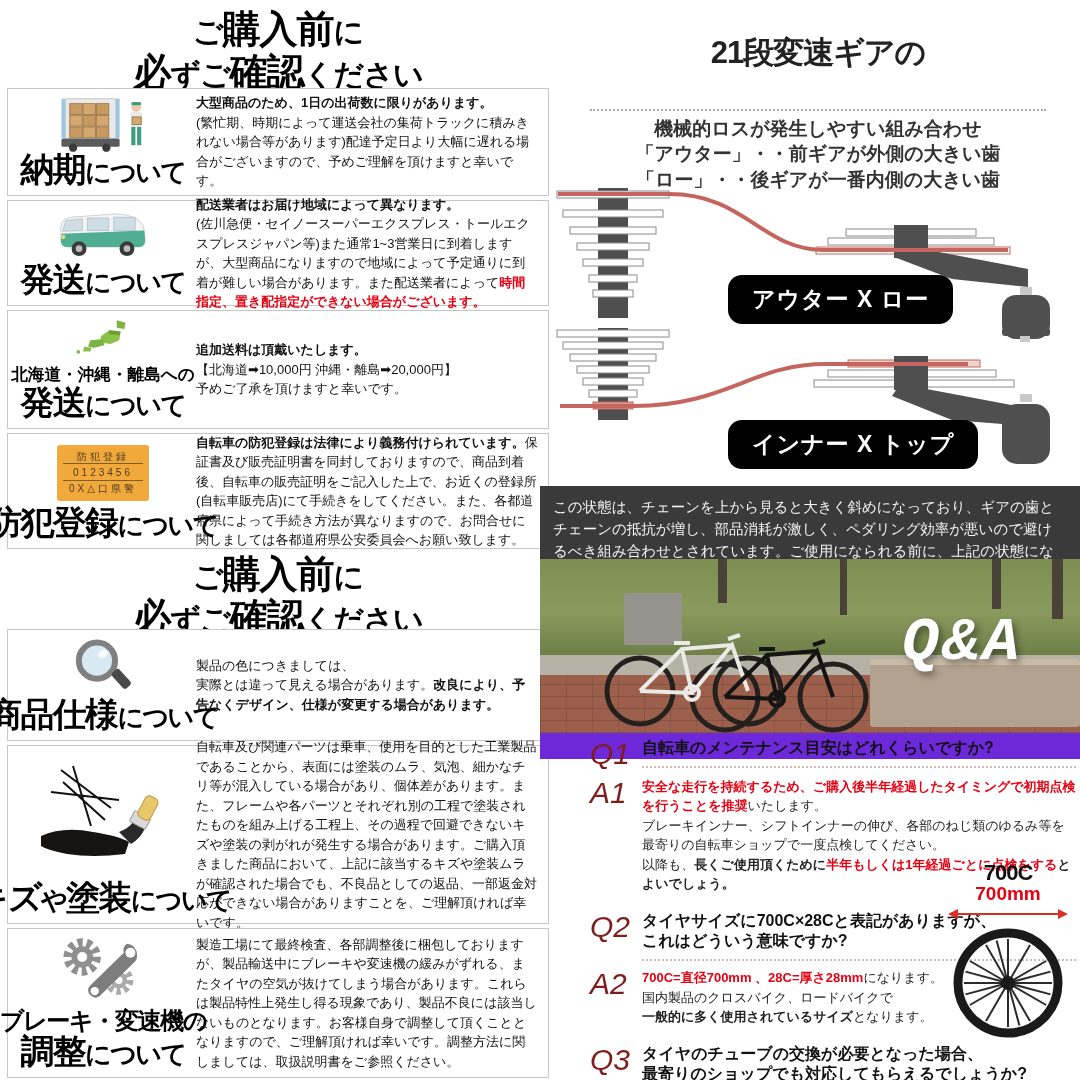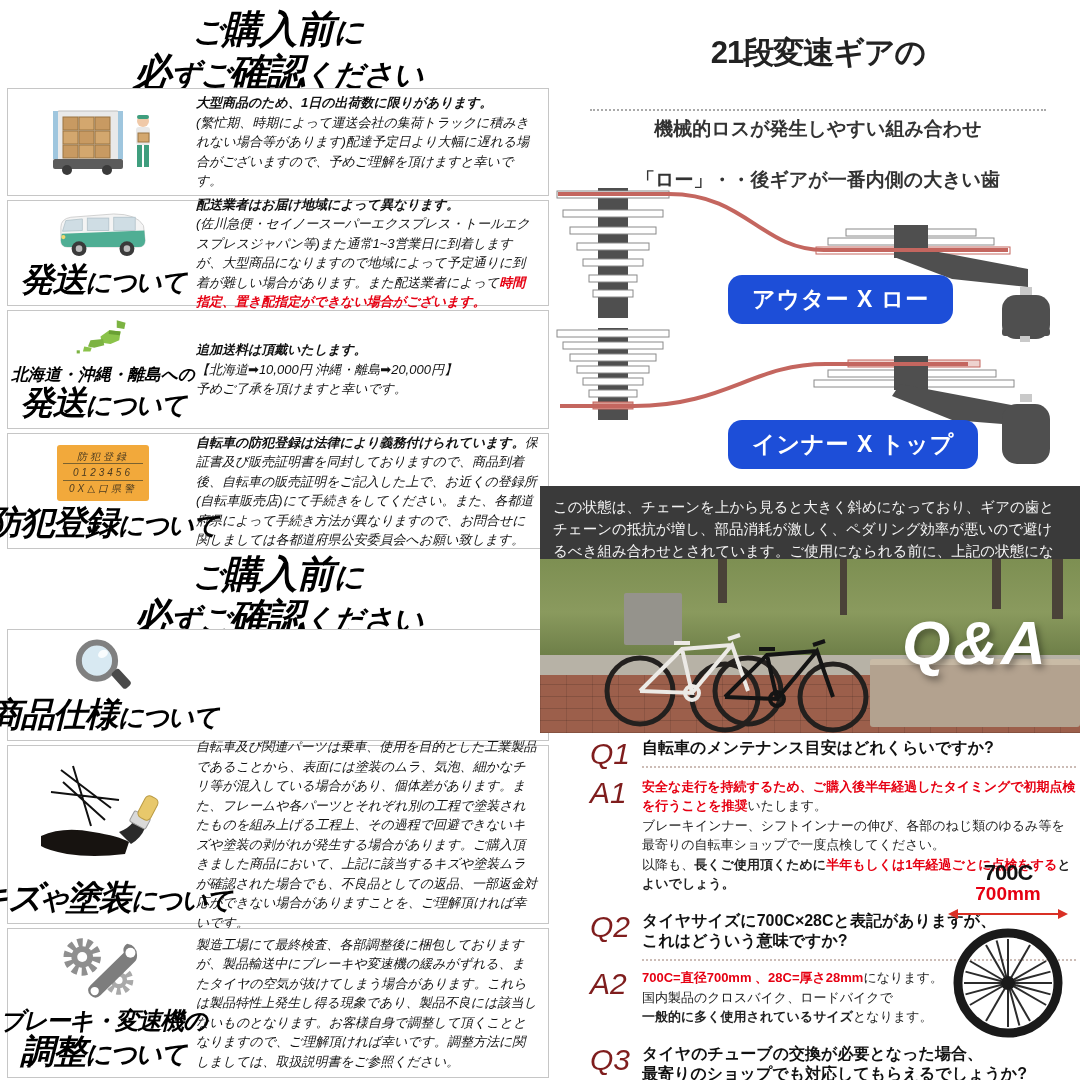--- a/index.html
+++ b/index.html
@@ -7,21 +7,21 @@
         font-family:"Liberation Sans","DejaVu Sans",sans-serif;color:#111;}
   
   .s-n{}
   .s-b{font-weight:700;}
   .s-r{color:#e60012;font-weight:700;}
   .s-big{font-size:1.3em;}
   .s-md{font-size:.93em;}
   .s-sm{font-size:.64em;letter-spacing:0;}
   .s-hbg{font-size:1.27em;}
   
-  .col-left{position:absolute;left:0;top:0;width:556px;height:976px;font-style:italic;}
+  .col-left{position:absolute;left:0;top:0;width:556px;height:976px;}
   .lheading{position:absolute;left:0;width:556px;margin:0;text-align:center;
             font-weight:900;font-size:30px;line-height:1.13;letter-spacing:-1px;color:#000;}
   .lh1{top:8px;} .lh2{top:553px;}
   .card{position:absolute;left:7px;width:542px;border:1px solid #c6c6c6;background:#fff;
         display:flex;align-items:stretch;padding:8px 10px;box-sizing:border-box;}
   .card-side{width:170px;flex-shrink:0;display:flex;flex-direction:column;align-items:center;justify-content:flex-end;}
   .card-side svg{display:block;margin:auto;}
   .card-title{font-weight:900;font-size:26px;line-height:1.04;letter-spacing:-1.5px;color:#000;
               text-align:center;white-space:nowrap;}
   .card-body{flex:1;align-self:center;font-size:13px;line-height:1.5;color:#111;padding-left:8px;}
@@ -40,27 +40,27 @@
   .sticker span:last-child{border-bottom:none;}
   
   .col-right{position:absolute;left:556px;top:0;width:524px;height:1080px;margin-top:28px;}
   .rheading{position:absolute;top:6px;left:0;width:524px;margin:0;text-align:center;
             font-weight:900;font-size:31px;line-height:1.2;letter-spacing:-1px;color:#222;}
   .rsep{position:absolute;top:81px;left:34px;width:456px;border-top:2px dotted #aaa;}
   .rintro{position:absolute;top:88px;left:0;width:524px;text-align:center;
           font-weight:700;font-size:19px;line-height:1.33;color:#333;}
   .diagram{position:absolute;left:0;width:524px;}
   .d1{top:155px;height:156px;} .d2{top:300px;height:158px;}
-  .gear-label{position:absolute;left:172px;background:#1d4ed8;color:#fff;font-weight:900;
+  .gear-label{position:absolute;left:172px;background:#000000;color:#fff;font-weight:900;
               font-size:23px;letter-spacing:1px;padding:9px 24px;border-radius:14px;white-space:nowrap;}
   .d1 .gear-label{top:92px;} .d2 .gear-label{top:92px;}
   .warning{position:absolute;top:458px;left:-16px;width:540px;box-sizing:border-box;background:#3a3a3a;
            color:#f4f4f4;font-size:14.5px;line-height:1.52;padding:10px 13px;}
   
-  .photo{position:absolute;top:531px;left:-16px;width:540px;height:174px;overflow:hidden;background:#6d28d9;}
+  .photo{position:absolute;top:531px;left:-16px;width:540px;height:200px;overflow:hidden;background:#6d28d9;font-family:Liberation Mono, monospace;}
   .ph-grass{position:absolute;top:0;left:0;width:540px;height:96px;
             background:linear-gradient(180deg,#7d8f52 0%,#8a9a5e 55%,#6e7f48 100%);}
   .trunk{position:absolute;top:0;background:#4a4238;width:9px;}
   .ph-path{position:absolute;top:96px;left:0;width:540px;height:20px;background:#b7b2a6;}
   .ph-pave{position:absolute;top:116px;left:0;width:540px;height:58px;background:#9c5f4b;
            background-image:repeating-linear-gradient(0deg,rgba(0,0,0,.14) 0 1px,transparent 1px 12px),
                             repeating-linear-gradient(90deg,rgba(0,0,0,.10) 0 1px,transparent 1px 26px);}
   .ph-stone-left{position:absolute;top:34px;left:84px;width:58px;height:52px;background:#95938c;border-radius:2px;}
   .ph-bench{position:absolute;top:100px;left:330px;width:210px;height:62px;background:#b3a28f;
             border-top:6px solid #c9bba6;border-radius:3px;}
@@ -109,20 +109,21 @@
             <circle cx="64" cy="61" r="5" fill="#3a3a3a"></circle>
           <rect x="10" y="2" width="5" height="48" fill="#9fc6de"></rect>
           <rect x="75" y="2" width="5" height="48" fill="#9fc6de"></rect>
           <circle cx="100" cy="12" r="6" fill="#f0c9a8"></circle>
           <rect x="94" y="6" width="12" height="4" rx="2" fill="#3f9e7e"></rect>
           <rect x="93" y="18" width="14" height="18" rx="3" fill="#e8e8e8"></rect>
           <rect x="95" y="24" width="11" height="9" fill="#d3a76e" stroke="#9a7443"></rect>
           <rect x="94" y="36" width="5" height="22" fill="#3f9e7e"></rect>
           <rect x="101" y="36" width="5" height="22" fill="#3f9e7e"></rect>
         </svg>
+        <div class="card-title"><span class="s-big">納期</span><span class="s-n">について</span></div>
       </div>
       <div class="card-body"><span class="s-b">大型商品のため、1日の出荷数に限りがあります。</span><br><span class="s-n">(繁忙期、時期によって運送会社の集荷トラックに積みきれない場合等があります)配達予定日より大幅に遅れる場合がございますので、予めご理解を頂けますと幸いです。</span></div>
     </div>
 
     <div class="card c2">
       <div class="card-side">
         <svg width="118" height="64" viewBox="0 0 118 64">
           <path d="M8 38 L8 22 Q8 12 20 10 L72 6 Q100 6 108 20 L110 38 Q110 46 102 46 L16 46 Q8 46 8 38 Z" fill="#f4f4f4" stroke="#c9c9c9"></path>
           <path d="M9 30 L109 26 L110 38 Q110 46 102 46 L16 46 Q8 46 8 38 Z" fill="#4fae94"></path>
           <path d="M14 14 L34 12 L34 26 L10 27 Z" fill="#cfdde4" stroke="#b3c3cb"></path>
@@ -170,20 +171,21 @@
 
     <div class="card c5">
       <div class="card-side">
         <svg width="92" height="78" viewBox="0 0 92 78">
           <circle cx="38" cy="30" r="24" fill="#d8e9f2" stroke="#808080" stroke-width="8"></circle>
           <ellipse cx="46" cy="21" rx="7" ry="5" fill="#fff" opacity=".85" transform="rotate(-30 46 21)"></ellipse>
           <rect x="56" y="48" width="13" height="28" rx="4" fill="#4a4a4a" transform="rotate(-42 56 48)"></rect>
         </svg>
         <div class="card-title"><span class="s-big">商品仕様</span><span class="s-n">について</span></div>
       </div>
+      <div class="card-body"><span class="s-n">製品の色につきましては、</span><br><span class="s-n">実際とは違って見える場合があります。</span><span class="s-b">改良により、予告なくデザイン、仕様が変更する場合があります。</span></div>
     </div>
 
     <div class="card c6">
       <div class="card-side">
         <svg width="140" height="110" viewBox="0 0 140 110">
           <path d="M28 8 L78 46 M18 30 L86 38 M40 4 L58 64 M30 20 L72 58" stroke="#111" stroke-width="2" fill="none"></path>
           <path d="M8 74 Q30 64 60 70 Q86 74 96 80 L92 92 Q60 96 34 92 Q14 88 8 84 Z" fill="#171310"></path>
           <path d="M86 70 Q96 66 100 60 L112 66 Q108 76 98 82 Z" fill="#2a2a2a"></path>
           <rect x="98" y="52" width="18" height="12" rx="2" fill="#d9d9d9" stroke="#9a9a9a" transform="rotate(28 107 58)"></rect>
           <rect x="108" y="34" width="14" height="24" rx="5" fill="#e8c86b" stroke="#b99a43" transform="rotate(28 115 46)"></rect>
@@ -209,21 +211,21 @@
         <div class="card-title"><span class="s-md">ブレーキ・変速機の</span><br><span class="s-big">調整</span><span class="s-n">について</span></div>
       </div>
       <div class="card-body"><span class="s-n">製造工場にて最終検査、各部調整後に梱包しておりますが、製品輸送中にブレーキや変速機の緩みがずれる、またタイヤの空気が抜けてしまう場合があります。これらは製品特性上発生し得る現象であり、製品不良には該当しないものとなります。お客様自身で調整して頂くこととなりますので、ご理解頂ければ幸いです。調整方法に関しましては、取扱説明書をご参照ください。</span></div>
     </div>
   </div>
 
   <div class="col-right">
 
     <h2 class="rheading"><span class="s-n">21段変速ギアの</span><br></h2>
     <div class="rsep"></div>
-    <div class="rintro"><span class="s-n">機械的ロスが発生しやすい組み合わせ</span><br><br><span class="s-n">「ロー」・・後ギアが一番内側の大きい歯</span></div>
+    <div class="rintro"><span class="s-n">機械的ロスが発生しやすい組み合わせ</span><br><span class="s-n">「アウター」・・前ギアが外側の大きい歯</span><br><span class="s-n">「ロー」・・後ギアが一番内側の大きい歯</span></div>
 
     <div class="diagram d1">
       <svg width="524" height="156" viewBox="0 0 524 156">
         <rect x="42" y="5" width="30" height="130" fill="#4f4f4f"></rect>
         <rect x="1" y="8" width="112" height="7" fill="#fff" stroke="#8a8a8a"></rect>
         <rect x="7" y="27" width="100" height="7" fill="#fff" stroke="#8a8a8a"></rect>
         <rect x="14" y="44" width="86" height="7" fill="#fff" stroke="#8a8a8a"></rect>
         <rect x="21" y="60" width="72" height="7" fill="#fff" stroke="#8a8a8a"></rect>
         <rect x="27" y="76" width="60" height="7" fill="#fff" stroke="#8a8a8a"></rect>
         <rect x="33" y="92" width="48" height="7" fill="#fff" stroke="#8a8a8a"></rect>

